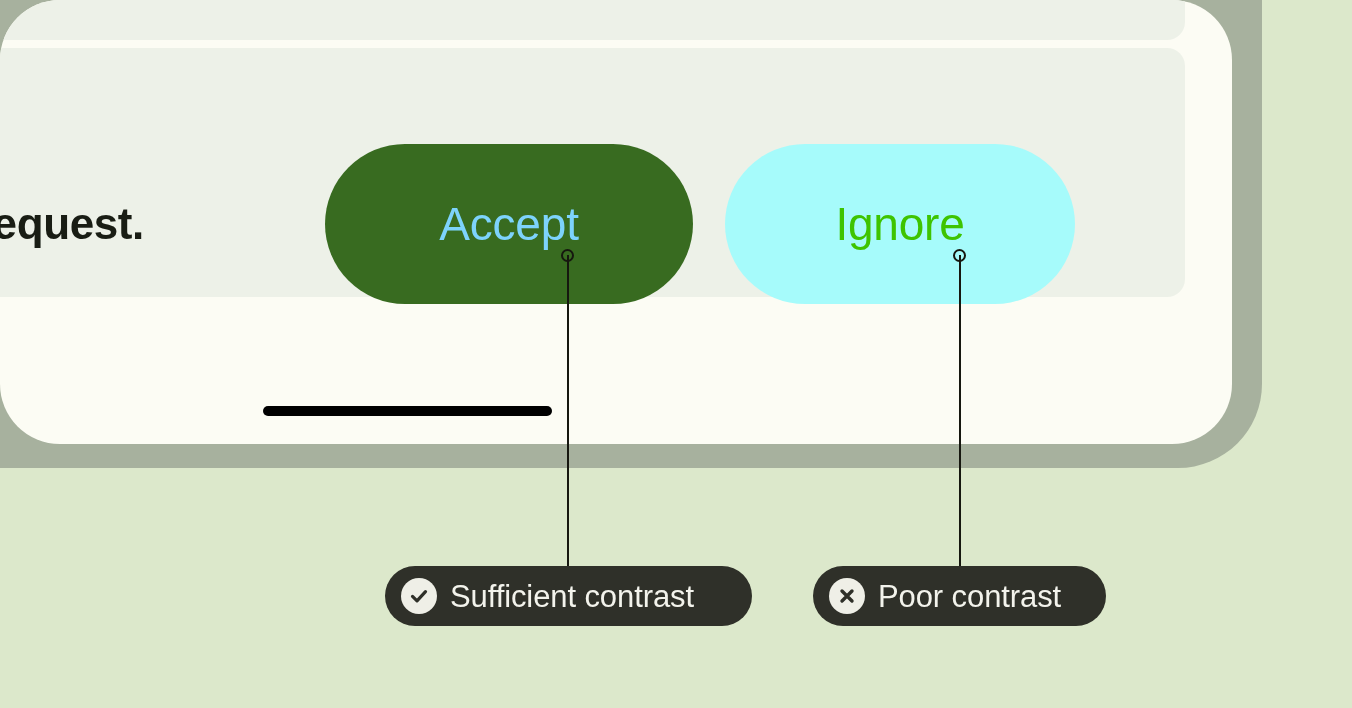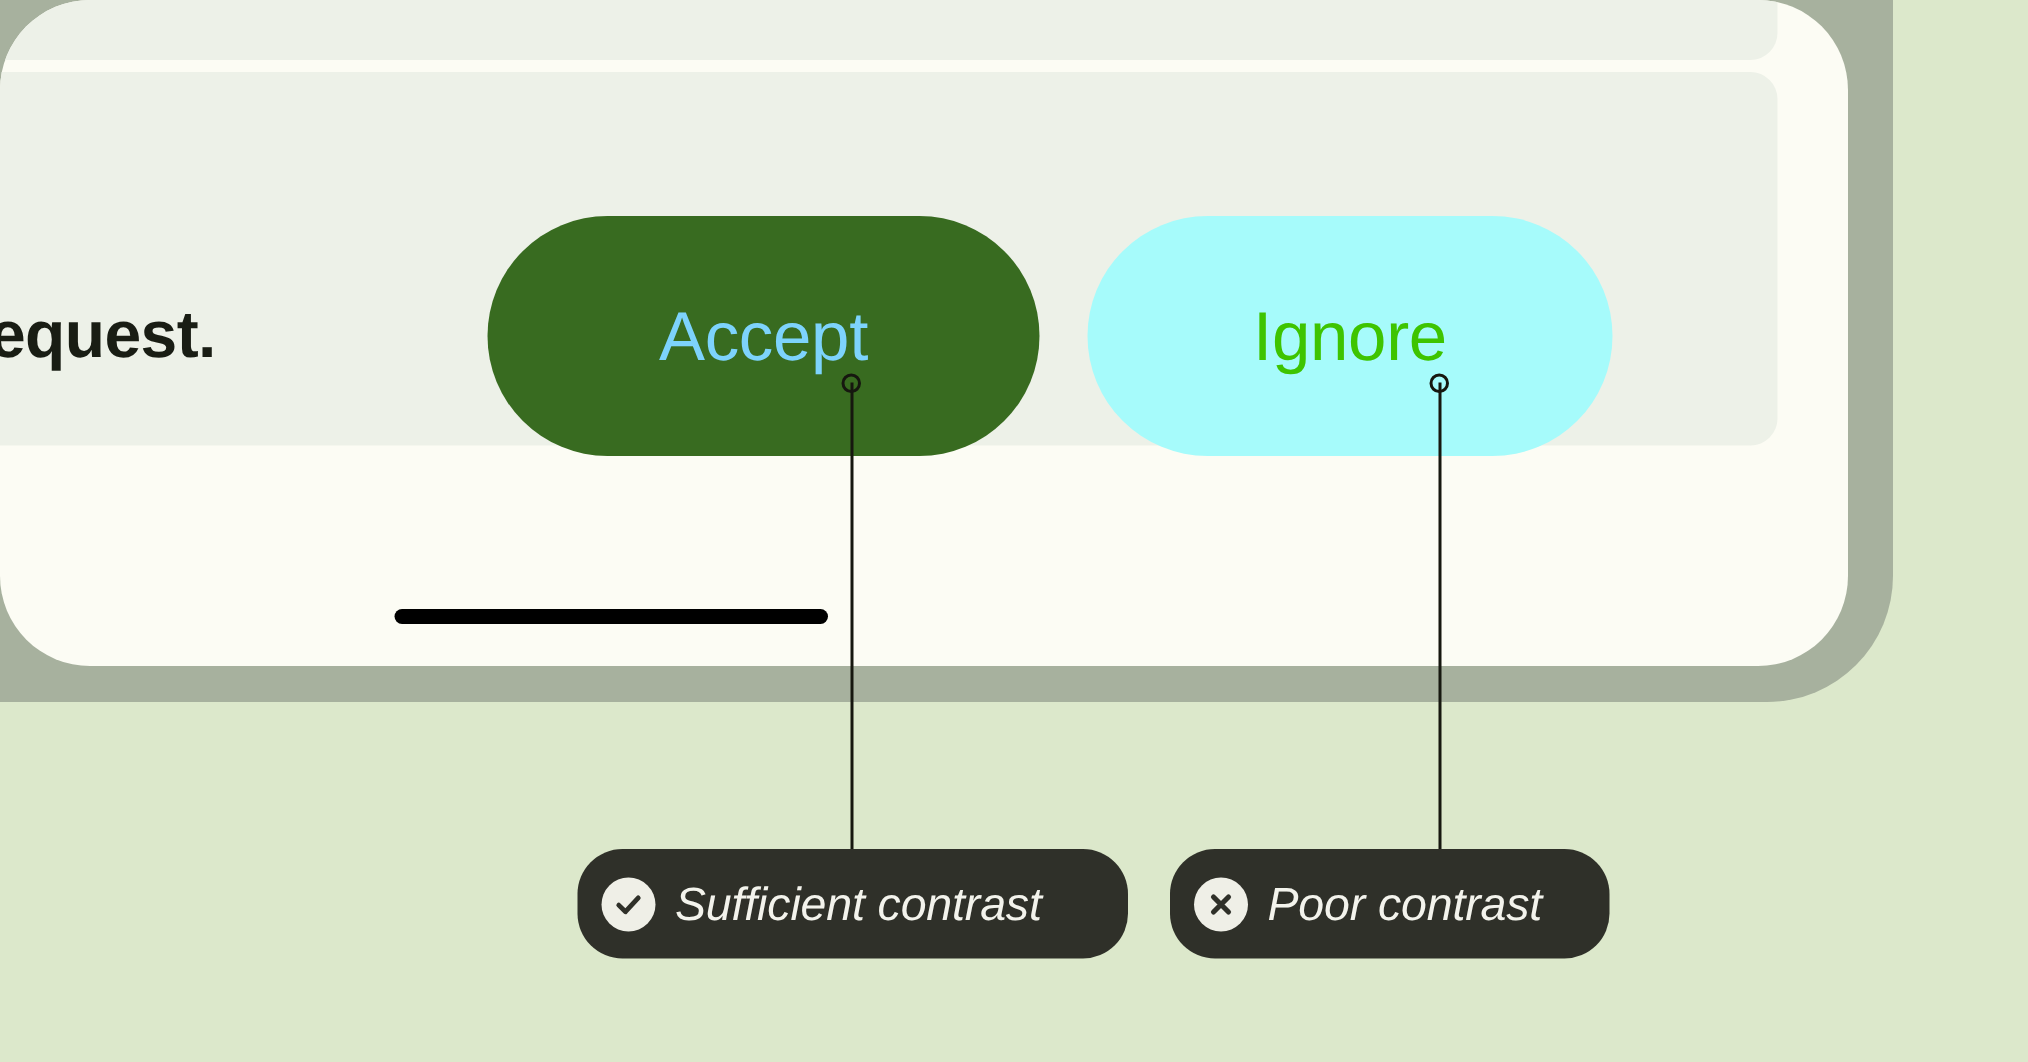--- a/index.html
+++ b/index.html
@@ -158,32 +158,31 @@
     left: 953px;
     top: 249px;
     height: 320px;
   }
   .connector-b .stem { height: 314px; }
 
   
   .callout {
     position: absolute;
     top: 566px;
-    height: 73px;
+    height: 60px;
     background: #2f3029;
     border-radius: 30px;
     display: flex;
     align-items: center;
     padding: 0 24px 0 16px;
     box-sizing: border-box;
     gap: 13px;
-    font-style: italic;
   }
   .callout-sufficient { left: 385px; width: 367px; }
-  .callout-poor { left: 780px; width: 293px; }
+  .callout-poor { left: 813px; width: 293px; }
 
   .callout-icon {
     width: 36px;
     height: 36px;
     border-radius: 50%;
     background: #efefe7;
     display: flex;
     align-items: center;
     justify-content: center;
     flex: 0 0 auto;

